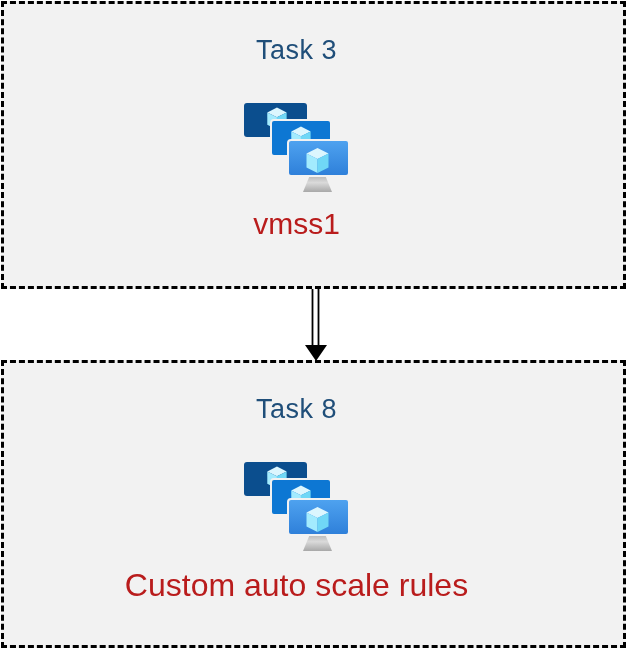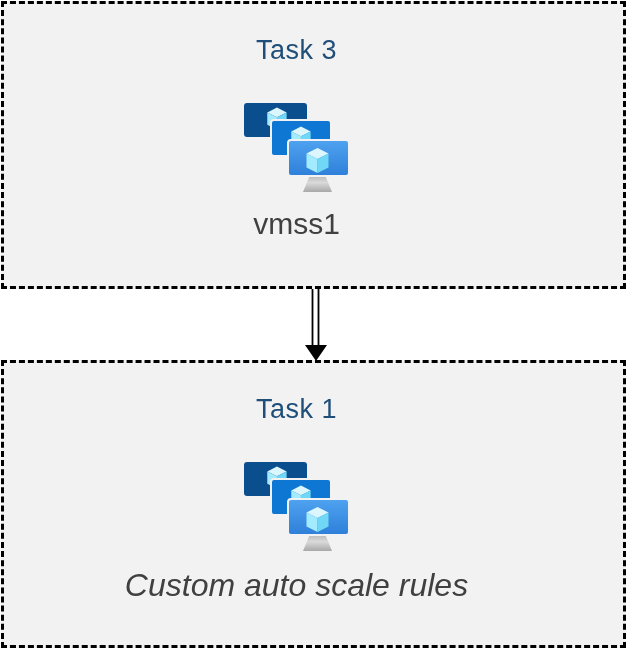--- a/index.html
+++ b/index.html
@@ -42,28 +42,27 @@
   .vmss-icon {
     display: block;
     margin-top: 33px;
     width: 106px;
     height: 92px;
   }
   .box-label {
     margin-top: 11px;
     font-size: 30px;
     line-height: 35px;
-    color: #404040;
+    color: #b91c1c;
     text-align: right;
     white-space: nowrap;
   }
   .task-box--b .box-label {
     margin-top: 14px;
     font-size: 32px;
-    font-style: italic;
   }
   .connector {
     position: absolute;
     left: 304px;
     top: 289px;
     width: 24px;
     height: 72px;
   }
   .defs-holder { position: absolute; width: 0; height: 0; overflow: hidden; }
 </style>
@@ -118,21 +117,21 @@
   </div>
 
   <svg class="connector" viewBox="0 0 24 72">
     <line x1="8.5" y1="0" x2="8.5" y2="58" stroke="#000" stroke-width="1.8"></line>
     <line x1="14.5" y1="0" x2="14.5" y2="58" stroke="#000" stroke-width="1.8"></line>
     <polygon points="1,56 23,56 12,72" fill="#000"></polygon>
   </svg>
 
   <div class="task-box task-box--b">
     <div class="box-content">
-      <div class="task-title">Task 1</div>
+      <div class="task-title">Task 8</div>
       <svg class="vmss-icon" viewBox="0 0 106 92">
         <g>
           <rect x="0" y="0" width="63" height="34" rx="3" fill="#0B4E8E"></rect>
           <use href="#cube" transform="translate(22.4,4.6) scale(0.88)"></use>
         </g>
         <g>
           <rect x="27" y="17" width="60" height="36" rx="3" fill="#0D77D3" stroke="#F2F2F2" stroke-width="2"></rect>
           <use href="#cube" transform="translate(46.4,23.6) scale(0.88)"></use>
         </g>
         <g>

